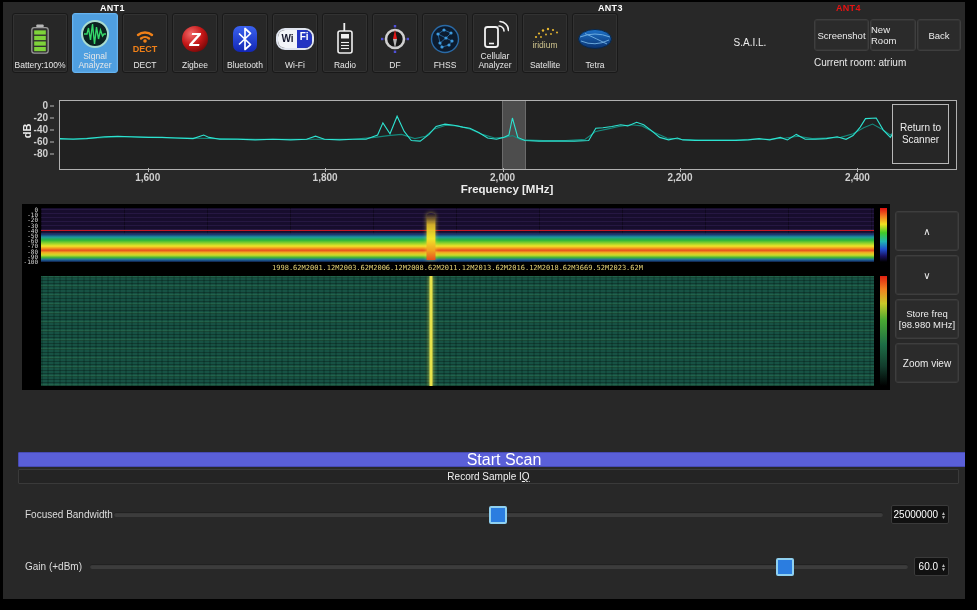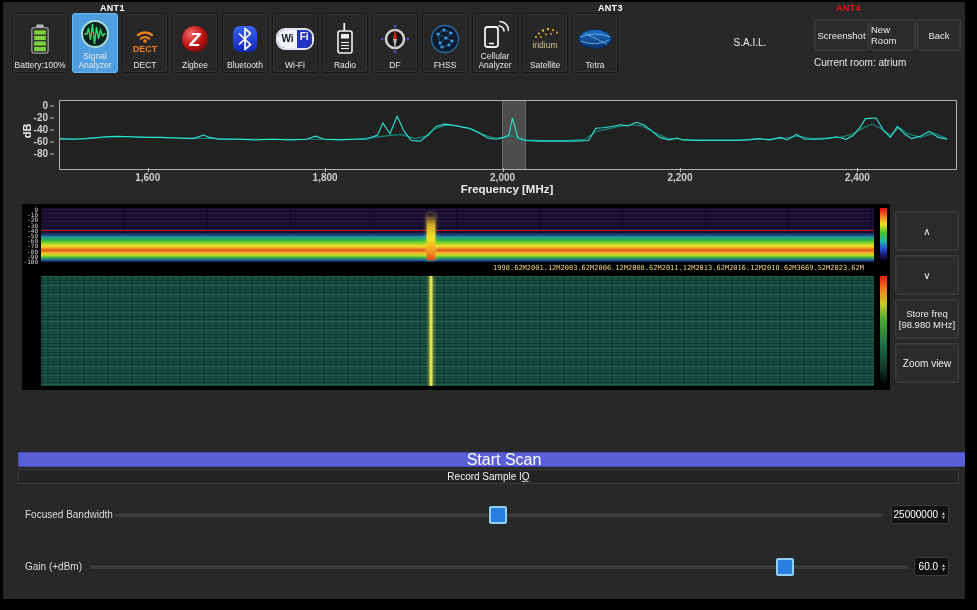--- a/index.html
+++ b/index.html
@@ -77,22 +77,22 @@
       #8cd22c 37%, #f0e428 47%, #f0921e 55%, #e6501e 61%, #f0b422 69%, #ccdc28 77%, #46b43c 85%,
       #1e64a0 93%, #101b40 100%);}
   .fft-maxhold{position:absolute;left:0;right:0;top:40%;height:1px;background:rgba(205,25,35,.95);}
   .fft-peak{position:absolute;top:10%;bottom:4%;width:9px;transform:translateX(-50%);
     background:linear-gradient(to bottom, rgba(240,230,40,0) 0%, rgba(240,200,40,.85) 25%,
       #f0e428 55%, #f0a020 80%, #e6501e 100%);
     border-radius:4px 4px 0 0;box-shadow:0 0 4px rgba(240,220,60,.6);}
   #fft-colorbar{position:absolute;left:858px;top:4px;width:7px;height:54px;
     background:linear-gradient(to bottom,#e01010 0%,#f07820 15%,#f0e020 30%,#40c828 46%,#20b4b4 62%,
       #2050d0 76%,#181060 89%,#000 100%);}
-  #wf-freqlabels{position:absolute;left:9px;top:60px;width:833px;height:10px;display:flex;
-    justify-content:flex-end;font-family:"DejaVu Sans Mono",monospace;font-size:7px;color:#e4d276;}
+  #wf-freqlabels{position:absolute;left:19px;top:60px;width:833px;height:10px;display:flex;
+    justify-content:center;font-family:"DejaVu Sans Mono",monospace;font-size:7px;color:#e4d276;}
   #wf-display{position:absolute;left:19px;top:72px;width:833px;height:110px;background-color:#175244;
     background-image:
       repeating-linear-gradient(0deg, rgba(0,0,0,.28) 0 1px, transparent 1px 3px),
       repeating-linear-gradient(0deg, rgba(110,220,130,.12) 0 2px, transparent 2px 9px),
       repeating-linear-gradient(90deg, rgba(0,35,25,.25) 0 2px, transparent 2px 6px);
     overflow:hidden;cursor:crosshair;}
   .wf-peakline{position:absolute;top:0;bottom:0;width:3px;transform:translateX(-50%);
     background:#e8e24a;box-shadow:0 0 4px #d8d240;}
   #wf-colorbar{position:absolute;left:858px;top:72px;width:7px;height:110px;
     background:linear-gradient(to bottom,#e02010 0%,#f08020 12%,#c8c828 25%,#4aa832 40%,#1e6e46 62%,
@@ -339,20 +339,21 @@
     <div class="spec-ytick" style="top: 29.1429px;">-40</div>
     <div class="spec-ytick" style="top: 41.2857px;">-60</div>
     <div class="spec-ytick" style="top: 53.4286px;">-80</div>
   </div>
 <div class="spec-plot">
   <div id="spec-selection" style="left: 442.322px; width: 22.1782px;"></div>
   <svg id="spec-svg" width="896" height="68">
       <polyline points="0.0,38.3 35.5,37.0 62.1,35.8 88.7,36.4 124.2,37.0 159.7,37.6 195.2,38.3 230.7,38.3 266.1,38.3 292.8,38.3 314.9,36.4 328.2,34.6 341.5,33.4 354.9,37.6 365.5,35.2 374.4,27.9 385.9,24.3 397.4,24.9 409.9,27.9 422.3,33.4 434.7,37.0 445.3,36.4 452.4,34.6 461.3,38.9 483.5,39.5 505.7,39.5 525.2,38.3 535.8,30.4 548.2,27.9 558.9,25.5 571.3,23.7 582.0,24.9 594.4,31.6 606.8,37.0 621.0,38.3 638.7,38.9 656.5,38.9 674.2,38.9 692.0,38.3 709.7,38.3 725.7,37.0 738.1,35.2 752.3,37.6 766.5,37.0 780.7,36.4 793.1,32.8 803.7,26.7 812.6,23.1 821.5,27.9 830.4,34.0 839.2,26.7 848.1,32.8 860.5,36.4 873.8,32.2 887.1,37.6" fill="none" stroke="#15897c" stroke-width="1.1"></polyline>
       <polyline points="0.0,37.6 13.3,38.3 26.6,37.6 44.4,35.8 57.7,35.2 71.0,35.8 88.7,36.4 102.0,36.4 115.3,37.0 133.1,37.6 143.7,34.0 149.0,36.4 159.7,38.3 177.4,38.3 195.2,38.9 212.9,38.3 230.7,38.9 246.6,38.3 255.5,35.2 264.4,38.3 279.4,38.9 292.8,38.3 306.1,38.3 317.6,34.0 322.9,21.9 330.0,32.8 337.1,15.2 344.2,30.4 351.3,39.5 360.2,40.1 369.0,33.4 376.1,25.5 385.0,23.1 393.9,24.3 402.8,26.1 409.9,27.3 418.7,31.6 427.6,37.0 436.5,38.3 443.6,36.4 448.9,34.0 452.4,17.0 457.8,36.4 464.9,39.5 479.0,40.1 496.8,40.1 514.5,40.1 528.7,39.5 535.8,27.3 542.9,26.7 551.8,25.5 560.7,23.7 567.8,24.9 576.6,21.3 583.7,23.7 590.8,29.1 599.7,36.4 608.6,38.9 617.4,37.0 622.8,38.9 635.2,39.5 649.4,39.5 663.6,39.5 676.0,39.5 688.4,38.9 699.1,37.6 709.7,38.9 720.3,36.4 727.4,38.9 736.3,33.4 745.2,38.3 755.8,38.3 766.5,37.6 777.1,35.8 786.0,38.3 793.1,34.6 800.2,26.1 805.5,17.6 816.2,17.0 823.3,29.1 830.4,36.4 837.4,25.5 844.5,32.8 851.6,37.6 860.5,35.2 869.4,30.4 878.3,36.4 887.1,38.3" fill="none" stroke="#2ee2d0" stroke-width="1.1"></polyline>
     </svg>
+  <div id="return-btn">Return to Scanner</div>
 </div>
 <div id="spec-xticks">
     <div class="spec-xtickmark" style="left: 88.7129px;"></div>
     <div class="spec-xtick" style="left: 88.7129px;">1,600</div>
     <div class="spec-xtickmark" style="left: 266.139px;"></div>
     <div class="spec-xtick" style="left: 266.139px;">1,800</div>
     <div class="spec-xtickmark" style="left: 443.564px;"></div>
     <div class="spec-xtick" style="left: 443.564px;">2,000</div>
     <div class="spec-xtickmark" style="left: 620.99px;"></div>
     <div class="spec-xtick" style="left: 620.99px;">2,200</div>

